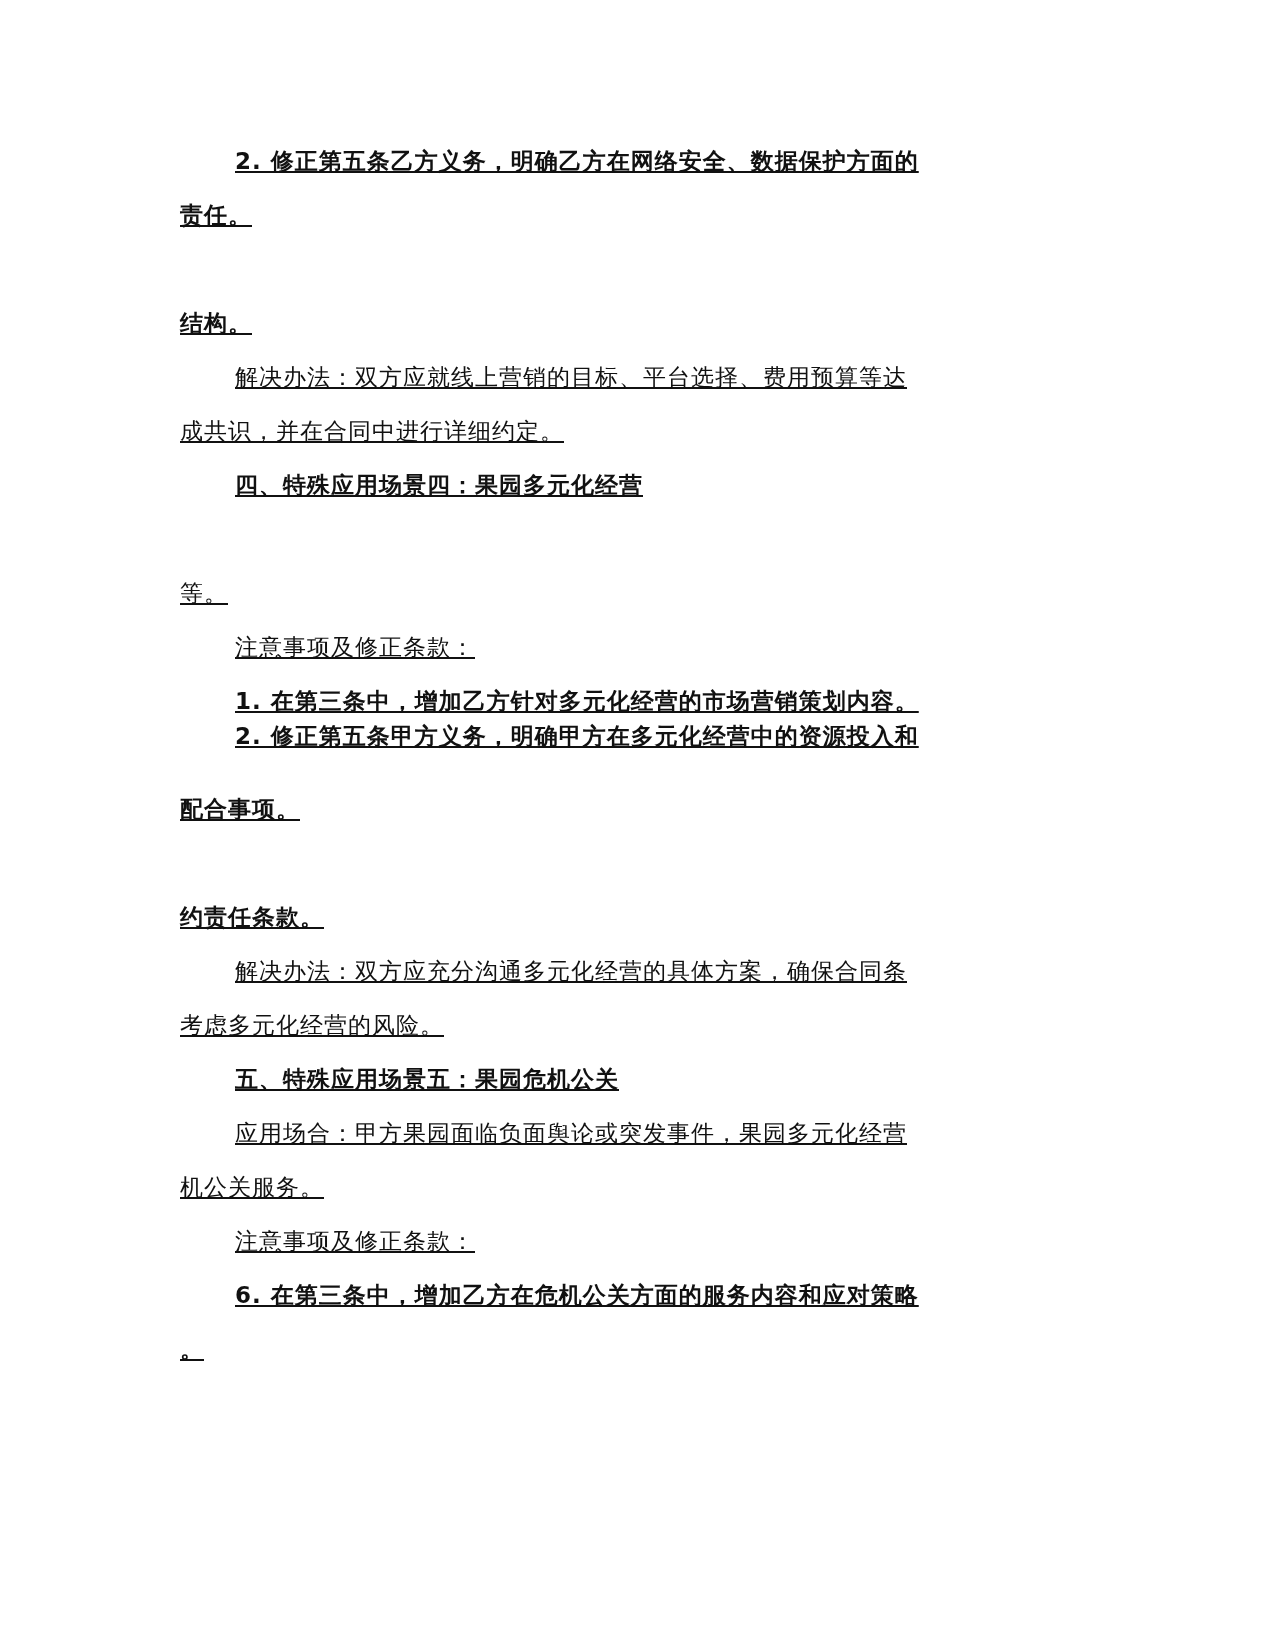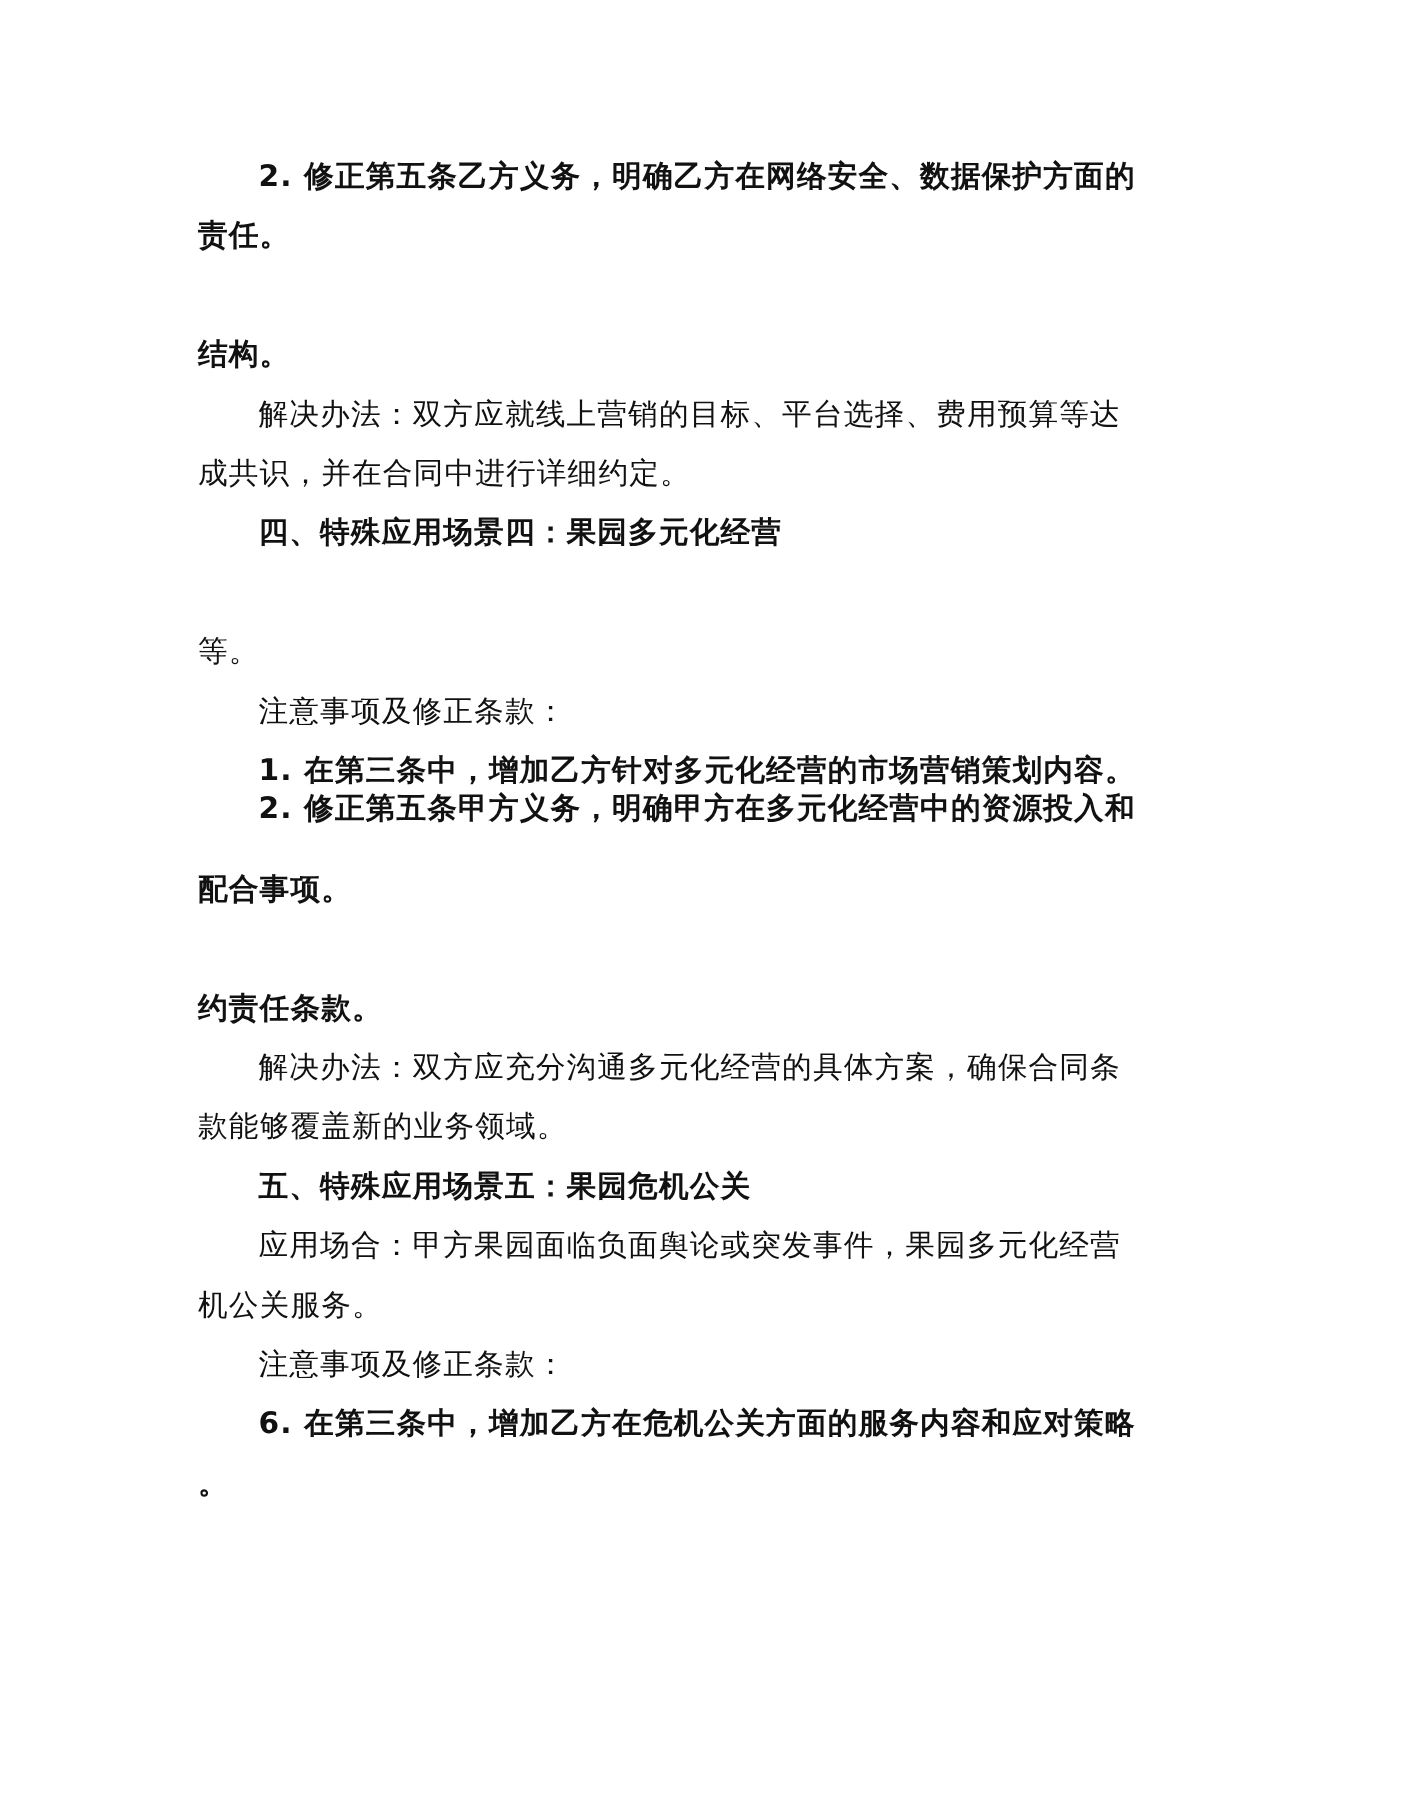--- a/index.html
+++ b/index.html
@@ -1,19 +1,19 @@
 <!DOCTYPE html>
 <html><head>
 <meta charset="utf-8">
 <style>
   html, body { margin:0; padding:0; background:#ffffff; }
   body { width:1275px; height:1650px; position:relative; overflow:hidden;
          font-family: "DejaVu Serif", "Liberation Serif", serif; color:#111111; }
   .page { position:absolute; left:0; top:0; width:1275px; height:1650px; background:#fff; }
-  .line { position:absolute; left:180px; font-size:27px; line-height:34px; white-space:nowrap; letter-spacing:1px; }
+  .line { position:absolute; left:180px; font-size:23px; line-height:34px; white-space:nowrap; letter-spacing:1px;text-decoration:underline; }
   .indent { left:235px; }
   .bold { font-weight:bold; font-family: "DejaVu Sans", "Liberation Sans", sans-serif; }
   .normal { font-weight:normal; }
 </style>
 </head>
 <body>
 
 <div class="page">
   <div class="line indent bold" style="top:144px;">2. 修正第五条乙方义务，明确乙方在网络安全、数据保护方面的</div>
   <div class="line bold" style="top:198px;">责任。</div>
@@ -21,20 +21,20 @@
   <div class="line indent normal" style="top:360px;">解决办法：双方应就线上营销的目标、平台选择、费用预算等达</div>
   <div class="line normal" style="top:414px;">成共识，并在合同中进行详细约定。</div>
   <div class="line indent bold" style="top:468px;">四、特殊应用场景四：果园多元化经营</div>
   <div class="line normal" style="top:576px;">等。</div>
   <div class="line indent normal" style="top:630px;">注意事项及修正条款：</div>
   <div class="line indent bold" style="top:684px;">1. 在第三条中，增加乙方针对多元化经营的市场营销策划内容。</div>
   <div class="line indent bold" style="top:719px;">2. 修正第五条甲方义务，明确甲方在多元化经营中的资源投入和</div>
   <div class="line bold" style="top:792px;">配合事项。</div>
   <div class="line bold" style="top:900px;">约责任条款。</div>
   <div class="line indent normal" style="top:954px;">解决办法：双方应充分沟通多元化经营的具体方案，确保合同条</div>
-  <div class="line normal" style="top:1008px;">款能够覆盖新的业务领域。</div>
+  <div class="line normal" style="top:1008px;">考虑多元化经营的风险。</div>
   <div class="line indent bold" style="top:1062px;">五、特殊应用场景五：果园危机公关</div>
   <div class="line indent normal" style="top:1116px;">应用场合：甲方果园面临负面舆论或突发事件，果园多元化经营</div>
   <div class="line normal" style="top:1170px;">机公关服务。</div>
   <div class="line indent normal" style="top:1224px;">注意事项及修正条款：</div>
   <div class="line indent bold" style="top:1278px;">6. 在第三条中，增加乙方在危机公关方面的服务内容和应对策略</div>
   <div class="line bold" style="top:1332px;">。</div>
 </div>
 
 </body></html>

